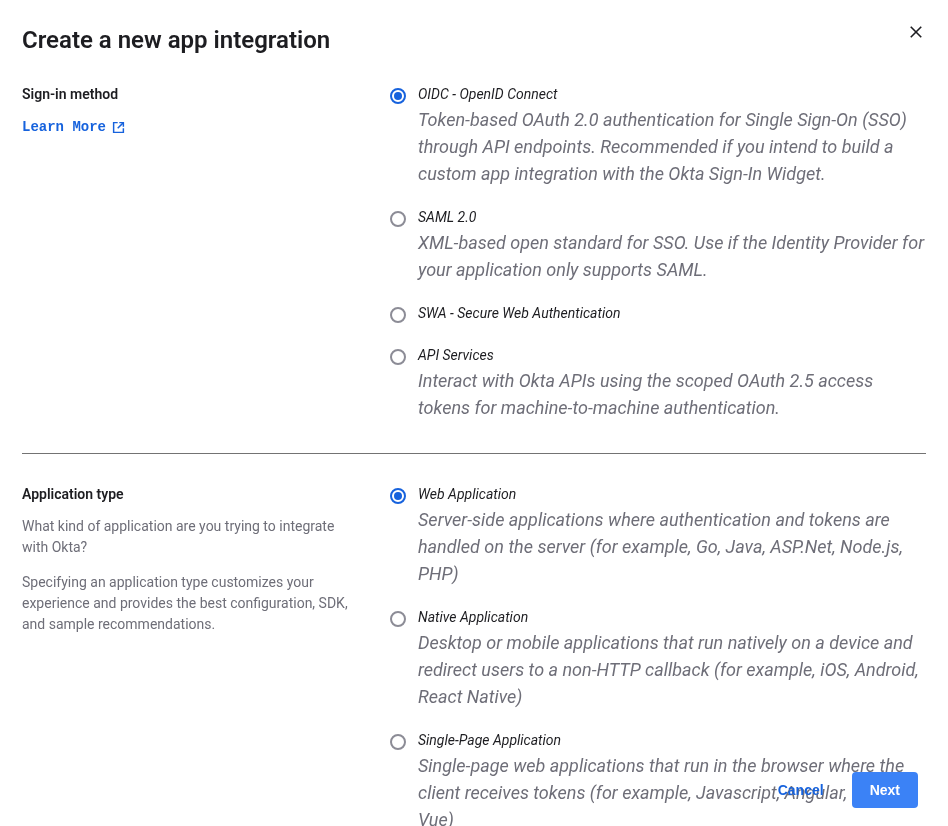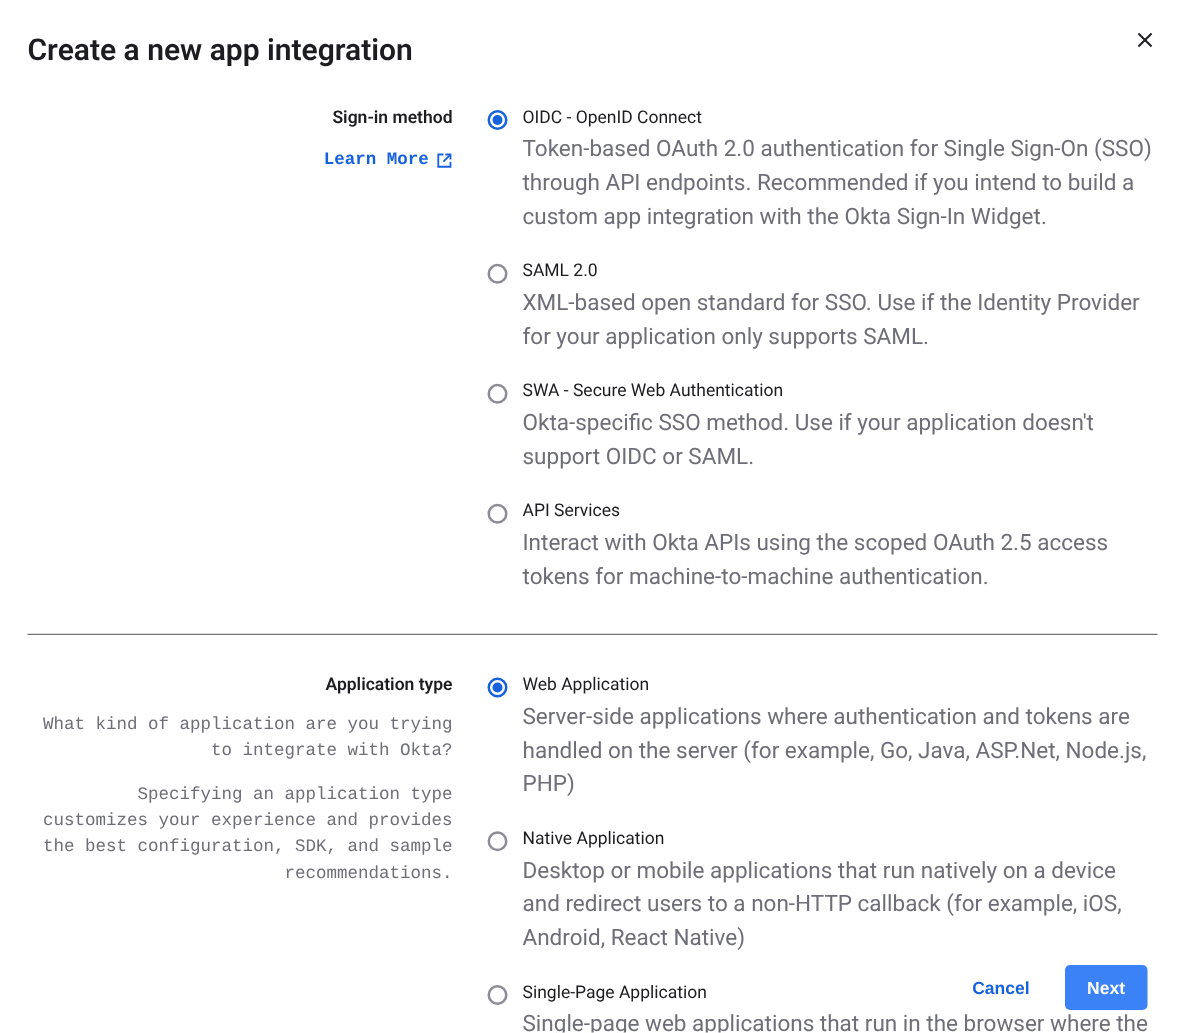--- a/index.html
+++ b/index.html
@@ -39,37 +39,36 @@
       gap: 28px;
       padding-bottom: 32px;
     }
     .section + .section {
       border-top: 1px solid #737373;
       padding-top: 32px;
     }
     .section-left {
       width: 340px;
       flex-shrink: 0;
-      text-align: right;
     }
     .section-right {
       flex: 1;
+      font-style: italic;
     }
     .section-label {
       font-size: 14px;
       font-weight: 600;
       color: #1d1d21;
       margin-bottom: 14px;
     }
     .section-helper {
       font-size: 14px;
       color: #6e6e78;
       line-height: 1.5;
       margin-bottom: 14px;
-      font-family: Liberation Mono, monospace;
     }
     .learn-more {
       font-size: 14px;
       font-weight: 600;
       color: #1662dd;
       text-decoration: none;
       display: inline-flex;
       align-items: center;
       gap: 6px;
       cursor: pointer;
@@ -188,21 +187,20 @@
       <div class="radio-circle"></div>
       <div class="radio-content">
         <div class="radio-title">SAML 2.0</div>
         <div class="radio-desc">XML-based open standard for SSO. Use if the Identity Provider for your application only supports SAML.</div>
       </div>
     </div>
     <div class="radio-option">
       <div class="radio-circle"></div>
       <div class="radio-content">
         <div class="radio-title">SWA - Secure Web Authentication</div>
-        <div class="radio-desc">Okta-specific SSO method. Use if your application doesn't support OIDC or SAML.</div>
       </div>
     </div>
     <div class="radio-option">
       <div class="radio-circle"></div>
       <div class="radio-content">
         <div class="radio-title">API Services</div>
         <div class="radio-desc">Interact with Okta APIs using the scoped OAuth 2.5 access tokens for machine-to-machine authentication.</div>
       </div>
     </div>
   </div>

